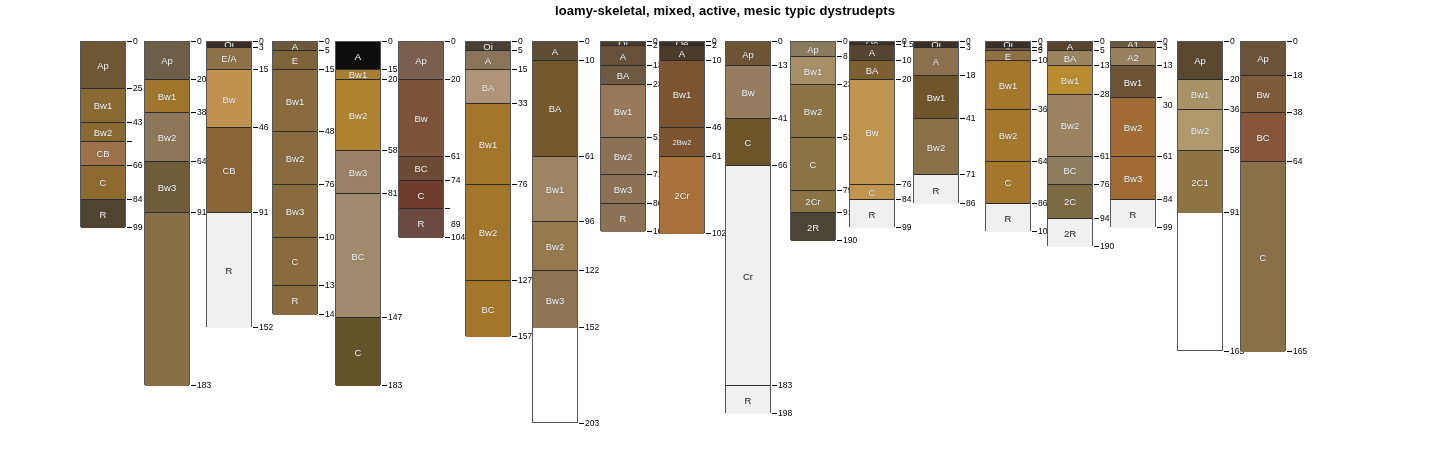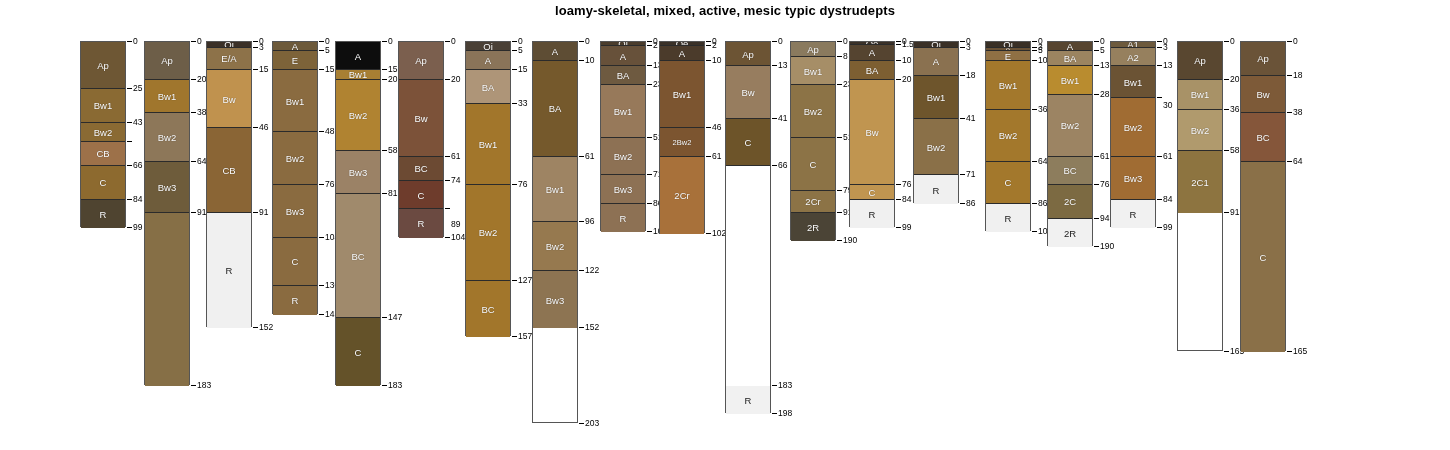--- a/index.html
+++ b/index.html
@@ -379,20 +379,23 @@
         <div class="col" style="left: 0px; top: 41px; width: 46px; height: 372.24px;">
           <div class="hz" style="top: 0px; height: 24.44px; background: rgb(108, 84, 52);">
             <div class="hzlab">Ap</div>
           </div>
           <div class="hz" style="top: 24.44px; height: 52.64px; background: rgb(151, 125, 95);">
             <div class="hzlab">Bw</div>
           </div>
           <div class="hz" style="top: 77.08px; height: 47px; background: rgb(109, 84, 41);">
             <div class="hzlab">C</div>
           </div>
+          <div class="hz" style="top: 124.08px; height: 219.96px; background: rgb(241, 241, 241);">
+            <div class="hzlab dark">Cr</div>
+          </div>
           <div class="hz" style="top: 344.04px; height: 28.2px; background: rgb(241, 241, 241); border-bottom: none;">
             <div class="hzlab dark">R</div>
           </div>
         </div>
         <div class="tick" style="left: 47px; top: 41px; width: 5px;"></div>
         <div class="depth" style="left: 53px; top: 36px;">0</div>
         <div class="tick" style="left: 47px; top: 65.44px; width: 5px;"></div>
         <div class="depth" style="left: 53px; top: 60.44px;">13</div>
         <div class="tick" style="left: 47px; top: 118.08px; width: 5px;"></div>
         <div class="depth" style="left: 53px; top: 113.08px;">41</div>

